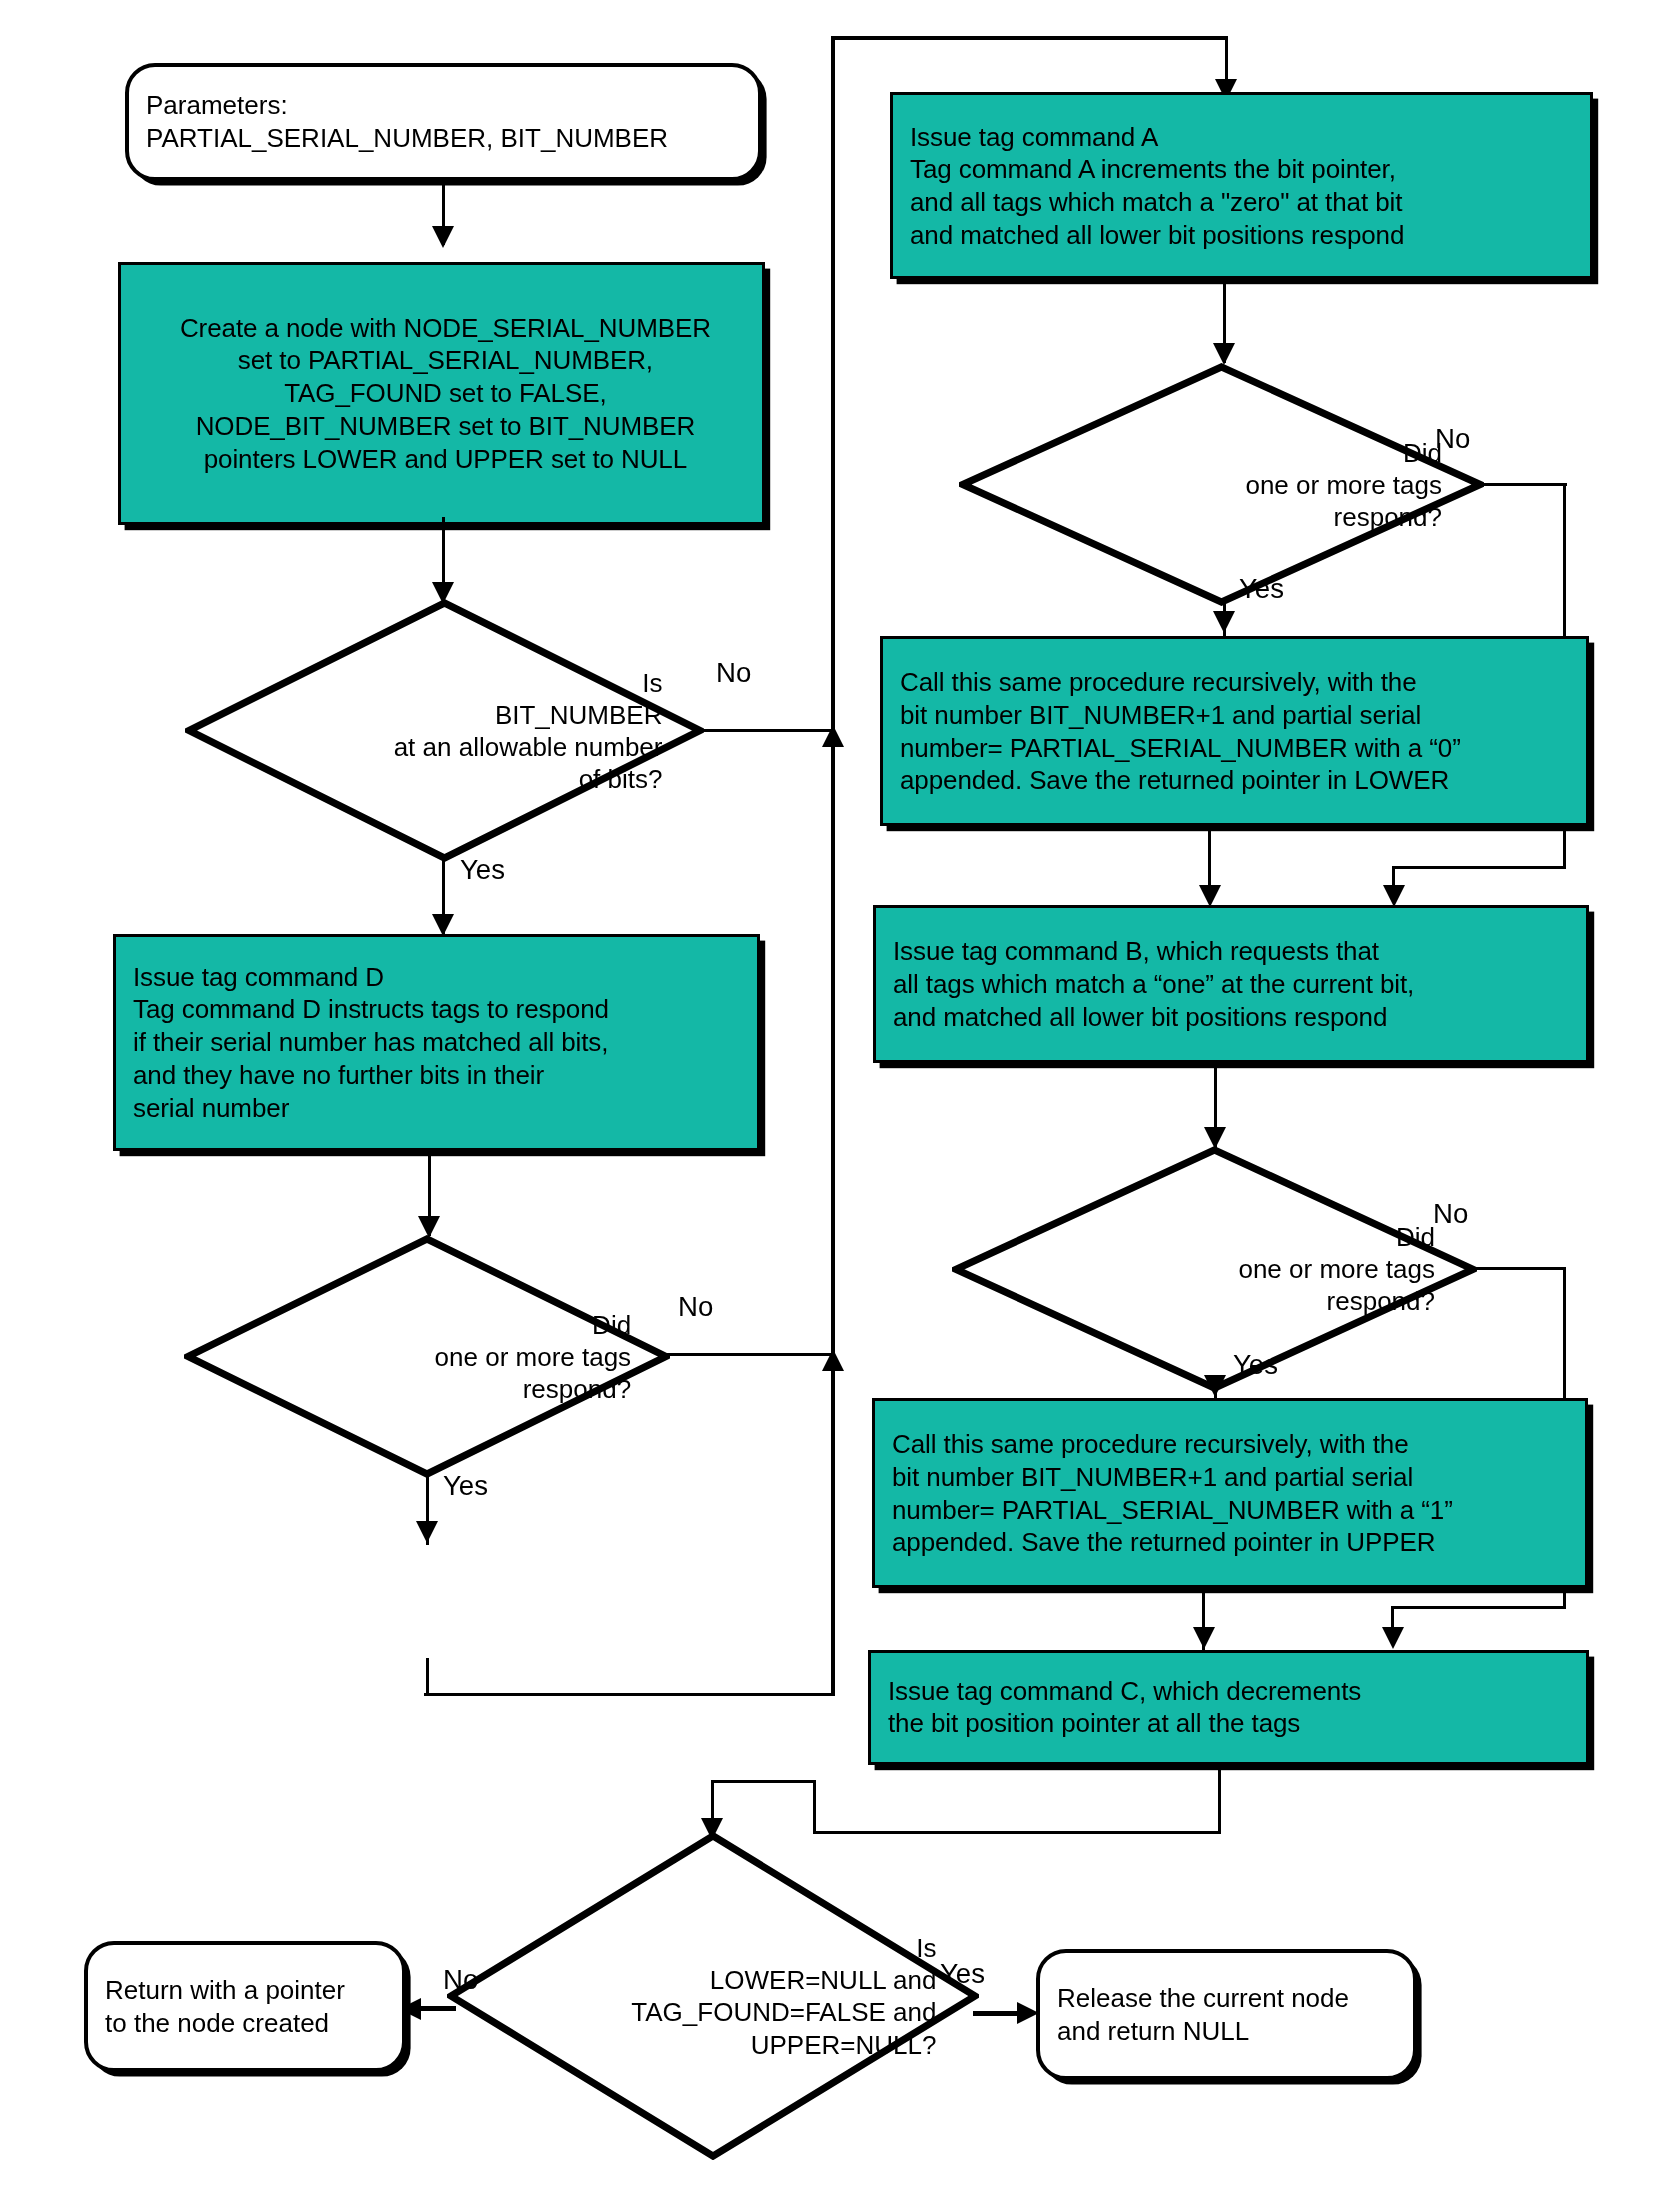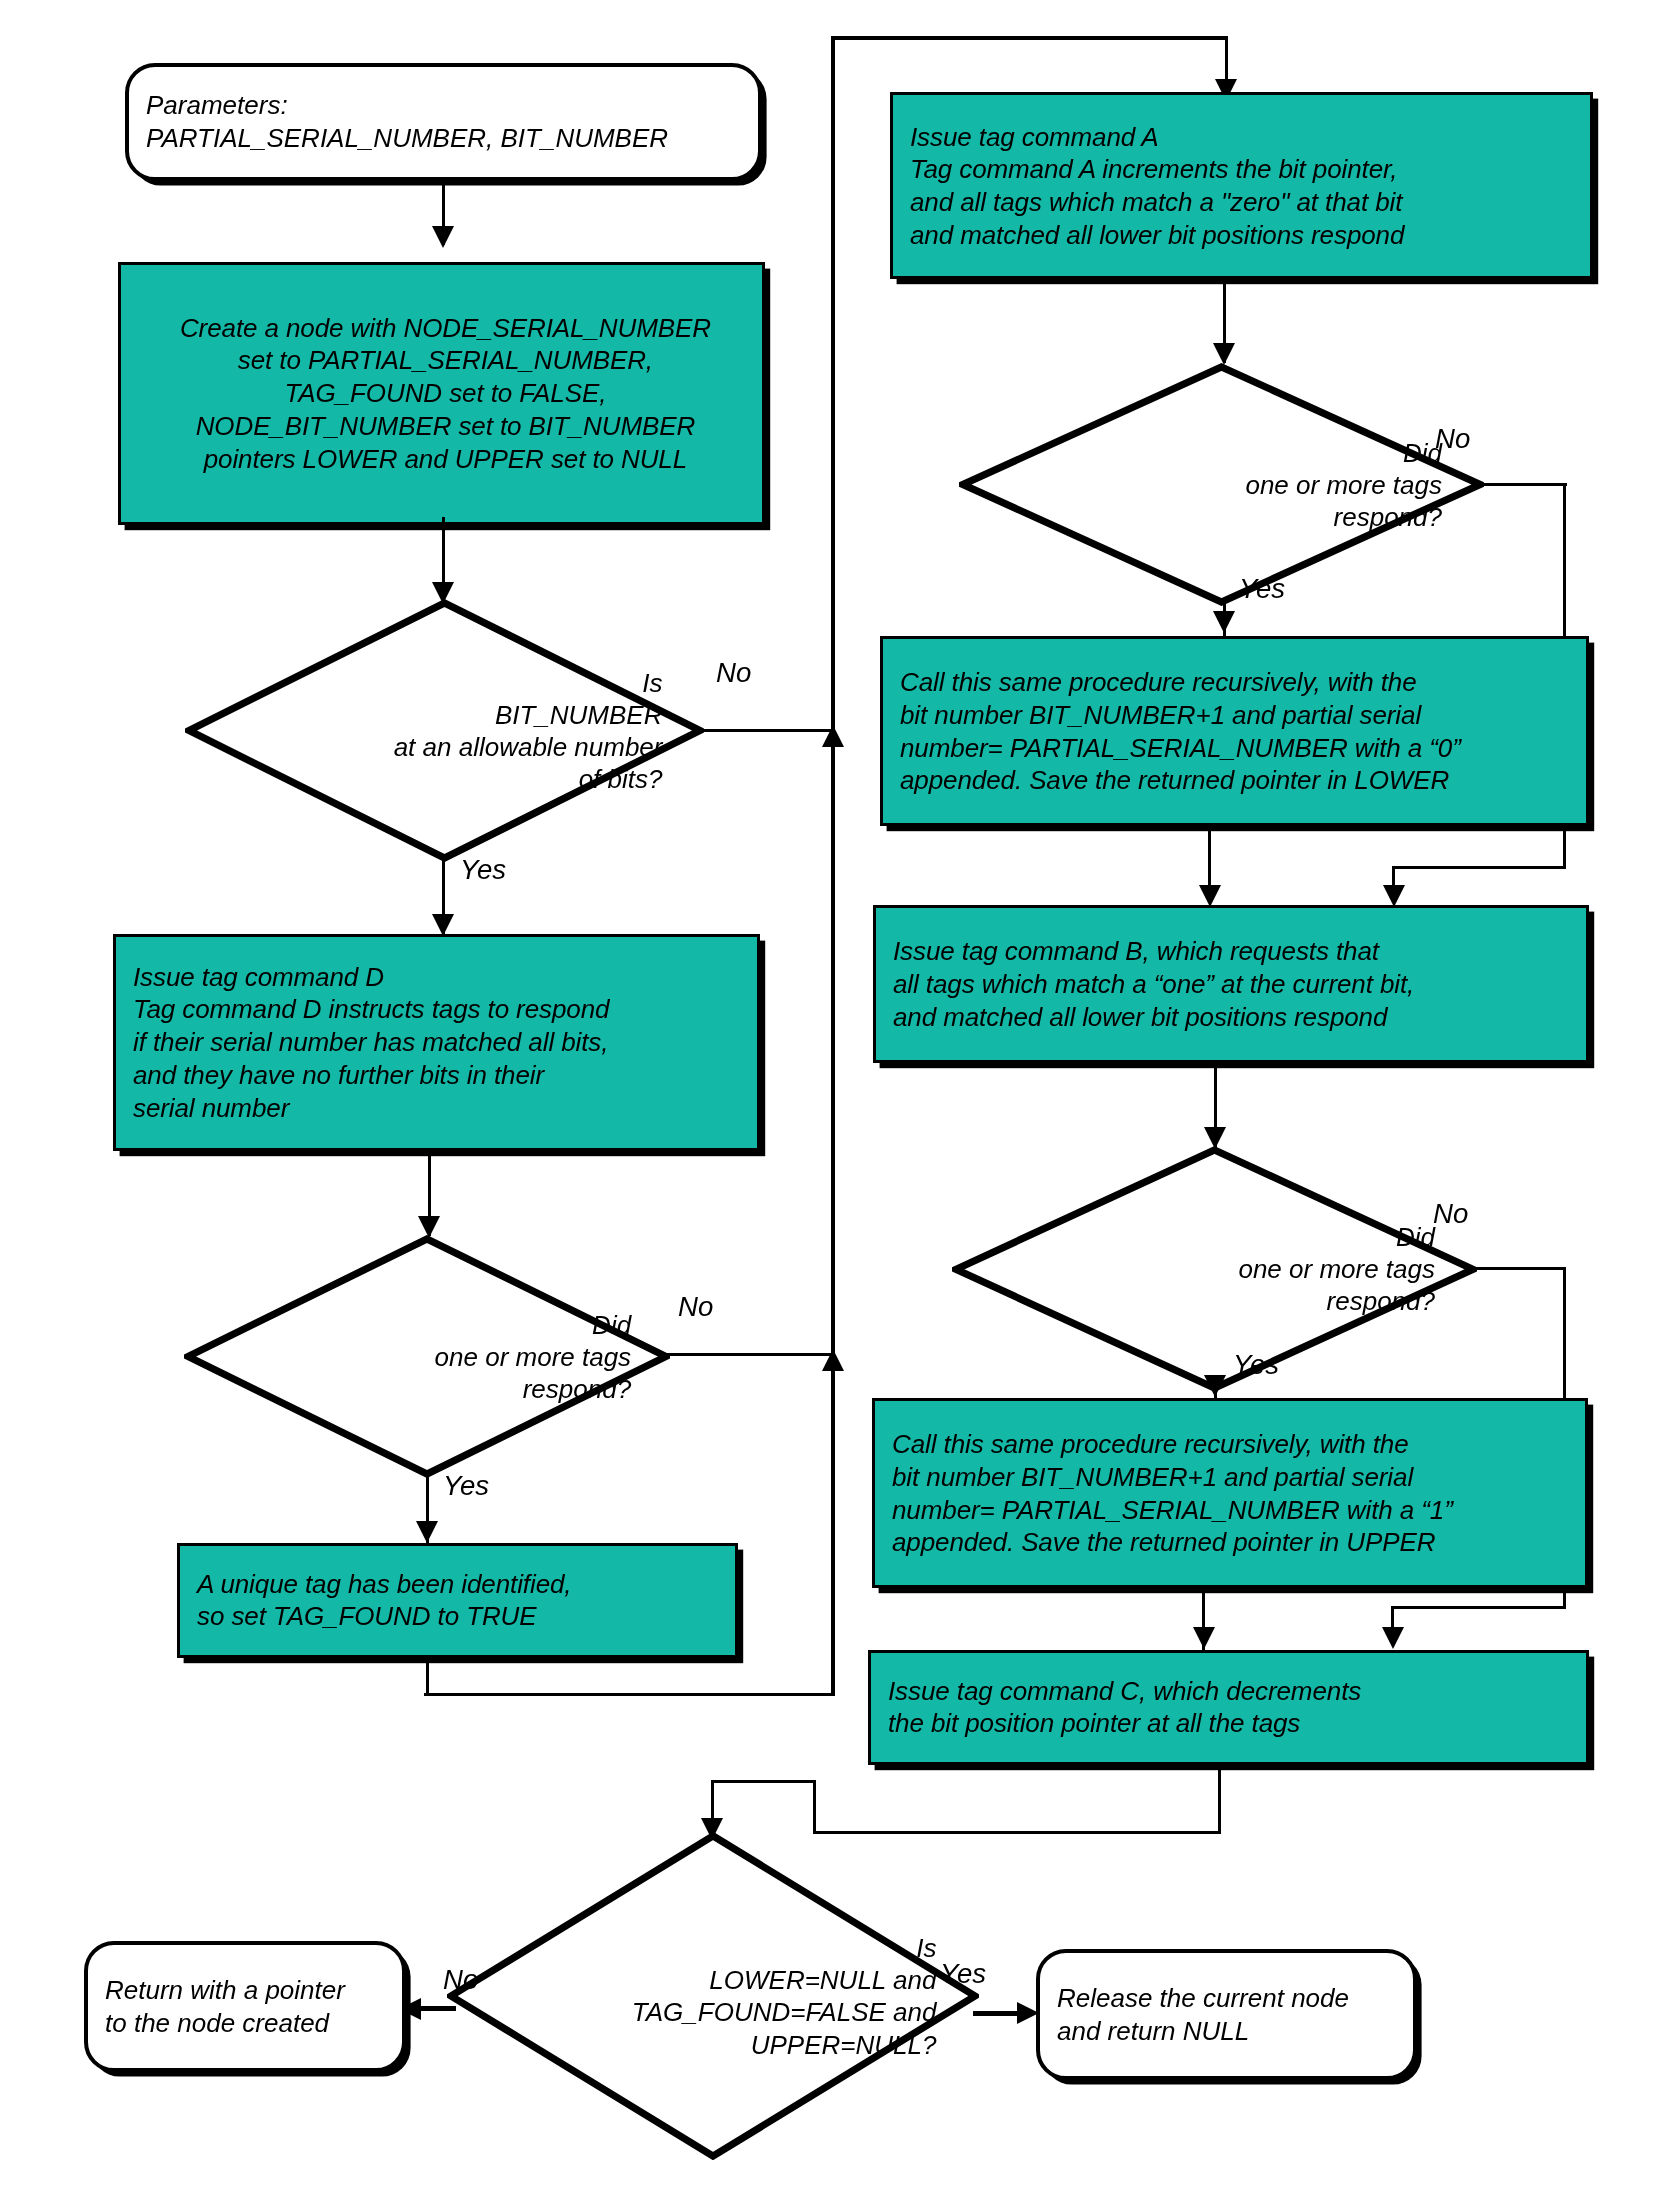--- a/index.html
+++ b/index.html
@@ -1,17 +1,17 @@
 <!DOCTYPE html>
 <html style="font-size:10.5px"><head>
 <meta charset="utf-8">
 <style>
   html,body{margin:0;padding:0;background:#ffffff;}
   body{font-family:"Liberation Sans", sans-serif;}
-  #page{position:relative;width:1636px;height:2205px;background:#fff;overflow:hidden;font-style:italic;}
+  #page{position:relative;width:1636px;height:2205px;background:#fff;overflow:hidden;}
 
   
   .node{position:absolute;box-sizing:border-box;}
   .rect{
     border:3.3px solid #000;background:#14b8a6;
     box-shadow:5.9px 5.9px 0 -0.7px #000;
   }
   .rect .txt{
     position:absolute;left:17px;right:9.2px;top:50%;
     transform:translateY(-50%);
@@ -114,24 +114,20 @@
 respond?</div>
   </div>
   <div class="lbl" style="left:678px;top:1291px;">No</div>
   <div class="lbl" style="left:443px;top:1470px;">Yes</div>
 
   <div class="ln hz" style="left:666px;top:1353px;width:169px;height:3.3px;"></div>
 
   <div class="ln vt" style="left:426px;top:1476px;width:3.3px;height:69px;"></div>
   <div class="arw arw-d" style="left:416px;top:1521px;"></div>
 
-  <div class="node rect" style="left:177px;top:1543px;width:561px;height:115px;">
-    <div class="txt">A unique tag has been identified,
-so set TAG_FOUND to TRUE</div>
-  </div>
 
   <div class="ln vt" style="left:426px;top:1658px;width:3.3px;height:38px;"></div>
   <div class="ln hz" style="left:424px;top:1693px;width:5.3px;height:3.3px;"></div>
   <div class="ln hz" style="left:424px;top:1693px;width:411px;height:3.3px;"></div>
 
   <div class="ln vt" style="left:831px;top:36px;width:3.9px;height:1660px;"></div>
   <div class="ln hz" style="left:831px;top:36px;width:395px;height:3.9px;"></div>
   <div class="arw arw-d" style="left:1215px;top:79px;"></div>
   <div class="ln vt" style="left:1225px;top:36px;width:3.3px;height:51px;"></div>
 

